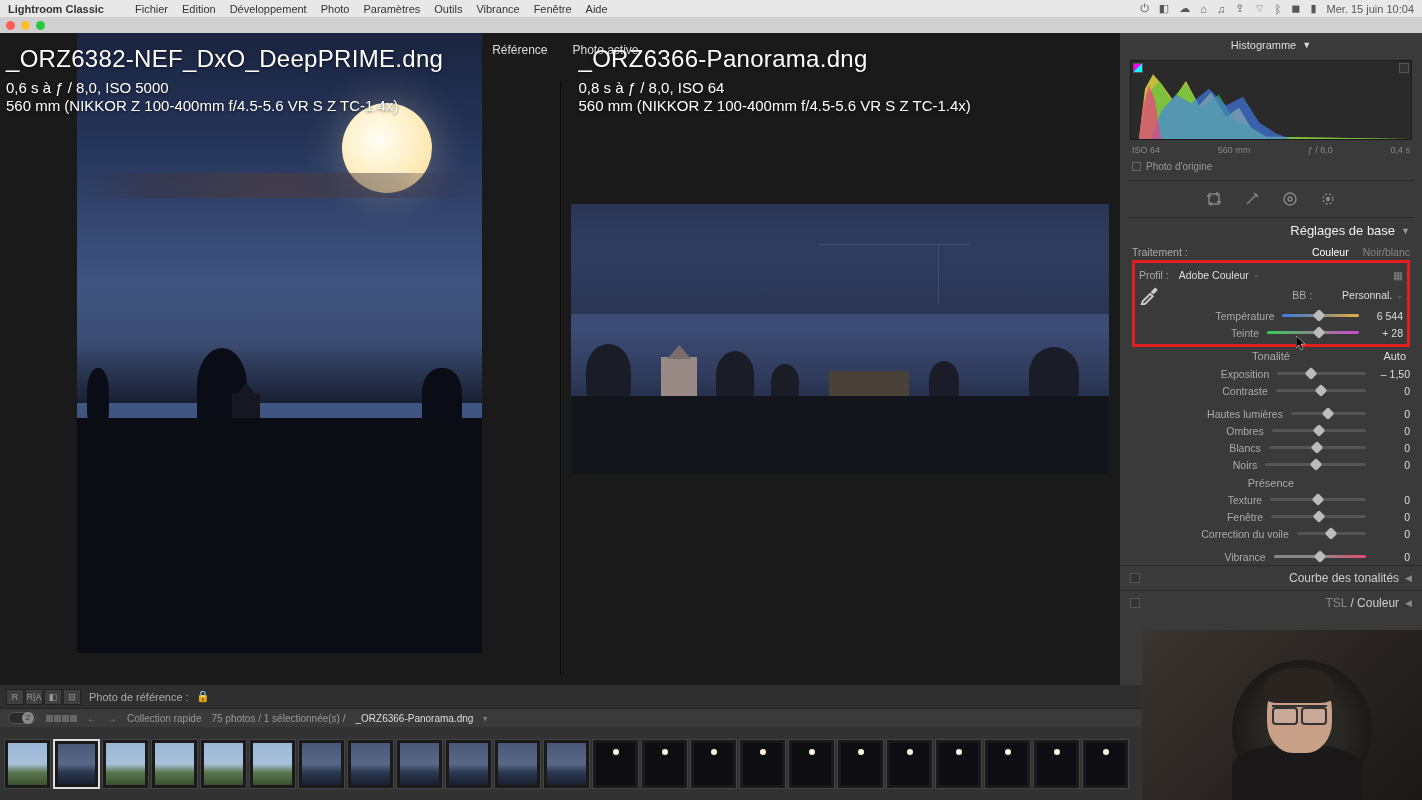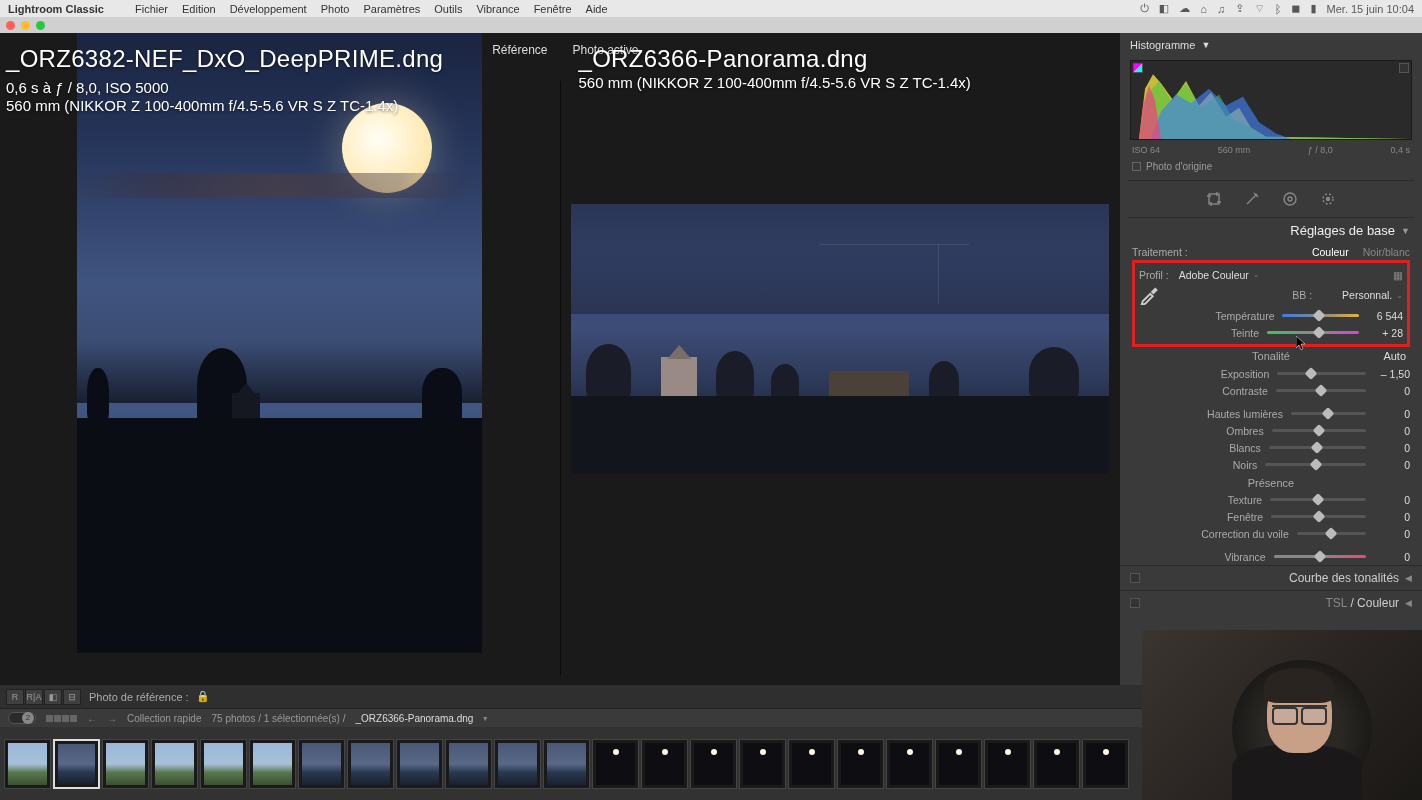--- a/index.html
+++ b/index.html
@@ -47,21 +47,21 @@
 .imgR .bt1{left:15px;width:45px;height:55px}
 .imgR .bt2{left:145px;width:38px;height:48px}
 .imgR .bt3{right:30px;width:50px;height:52px}
 .imgR .bt4{right:150px;width:30px;height:38px}
 .imgR .bt5{left:200px;width:28px;height:35px}
 .imgR .house{position:absolute;bottom:0;right:200px;width:80px;height:28px;background:#4a4238}
 .imgR .grnd{position:absolute;bottom:0;left:0;right:0;height:78px;background:#12151c}
 .divider{width:1px;background:#0a0a0a;margin-top:48px;margin-bottom:10px}
 .rpanel{width:302px;background:#3a3a3a;display:flex;flex-direction:column;overflow-y:auto;font-size:11px;color:#bbb}
 .rpanel::-webkit-scrollbar{width:0}
-.phead{display:flex;justify-content:flex-start;align-items:center;padding:6px 10px;height:24px;color:#ddd}
+.phead{display:flex;justify-content:center;align-items:center;padding:6px 10px;height:24px;color:#ddd}
 .phead .tri{margin-left:6px;font-size:9px}
 .histo{margin:3px 10px;height:80px;background:#2a2a2a;border:1px solid #1a1a1a;position:relative;overflow:hidden}
 .histo .clip{position:absolute;top:2px;width:10px;height:10px;border:1px solid #555}
 .histo .clip.l{left:2px;background:linear-gradient(135deg,#f0f 50%,#0ff 50%)}
 .histo .clip.r{right:2px;background:#333}
 .histo svg{position:absolute;bottom:0;left:0;width:100%;height:100%}
 .hmeta{display:flex;justify-content:space-between;padding:2px 12px;font-size:9px;color:#888}
 .origin{padding:4px 12px;font-size:10px;color:#999;display:flex;align-items:center;gap:5px}
 .origin .cb{width:9px;height:9px;border:1px solid #666}
 .toolrow{display:flex;justify-content:center;gap:22px;padding:10px 0;margin:4px 8px 0;border-top:1px solid #2a2a2a;border-bottom:1px solid #2a2a2a}
@@ -187,20 +187,21 @@
             <div class="ground"></div>
         </div>
       </div>
     </div>
     <div class="divider"></div>
 
     <div class="pane">
       <div class="tag" style="left:12px;right:auto">Photo active</div>
       <div class="overlay" style="left:18px">
         <div class="fname">_ORZ6366-Panorama.dng</div>
+        <div class="meta1">0,8 s à ƒ / 8,0, ISO 64</div>
         <div class="meta2">560 mm (NIKKOR Z 100-400mm f/4.5-5.6 VR S Z TC-1.4x)</div>
       </div>
       <div class="imgbox">
         <div class="imgR">
           <div class="mtns"></div>
             <div class="crane"></div>
           <div class="bldrow">
             <div class="btree bt1"></div>
               <div class="chapel2"></div>
               <div class="btree bt2"></div>

